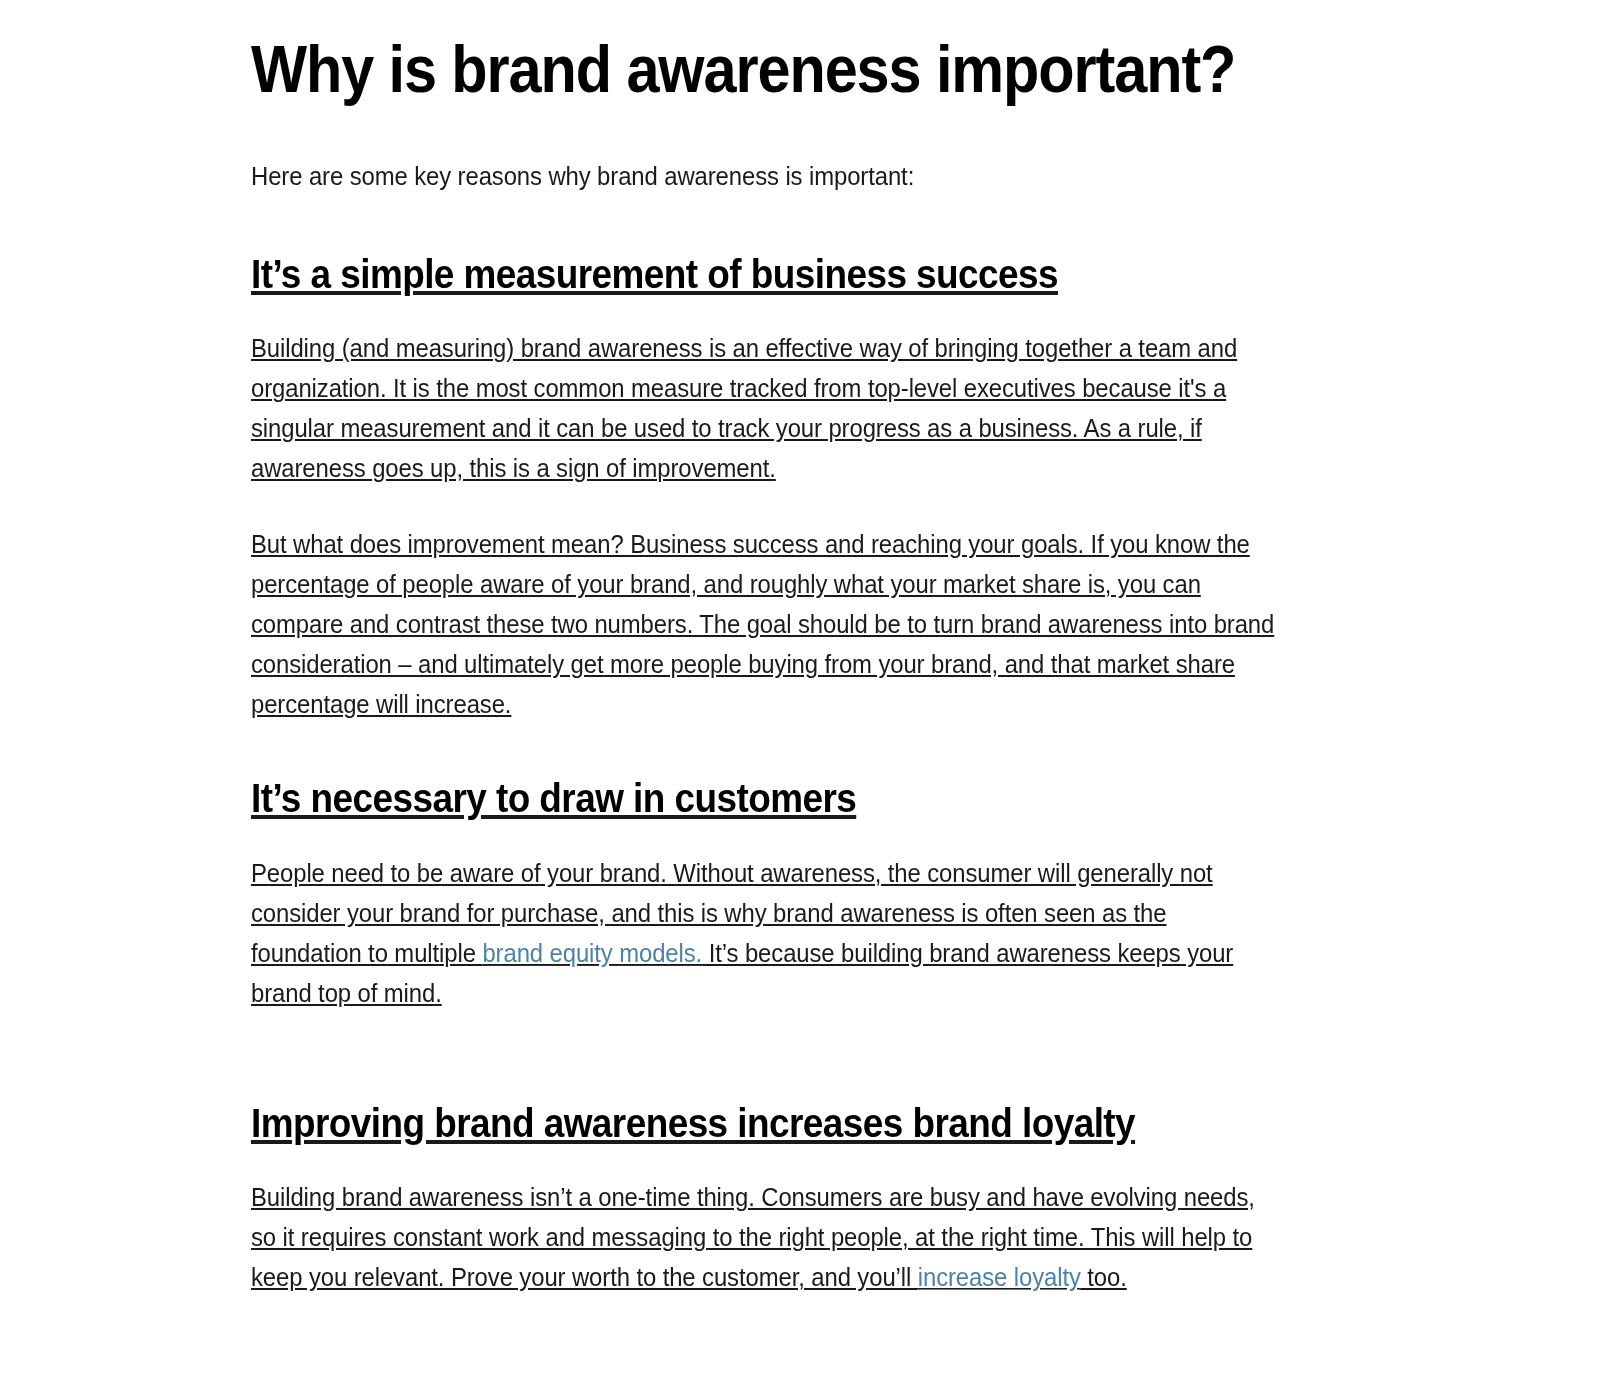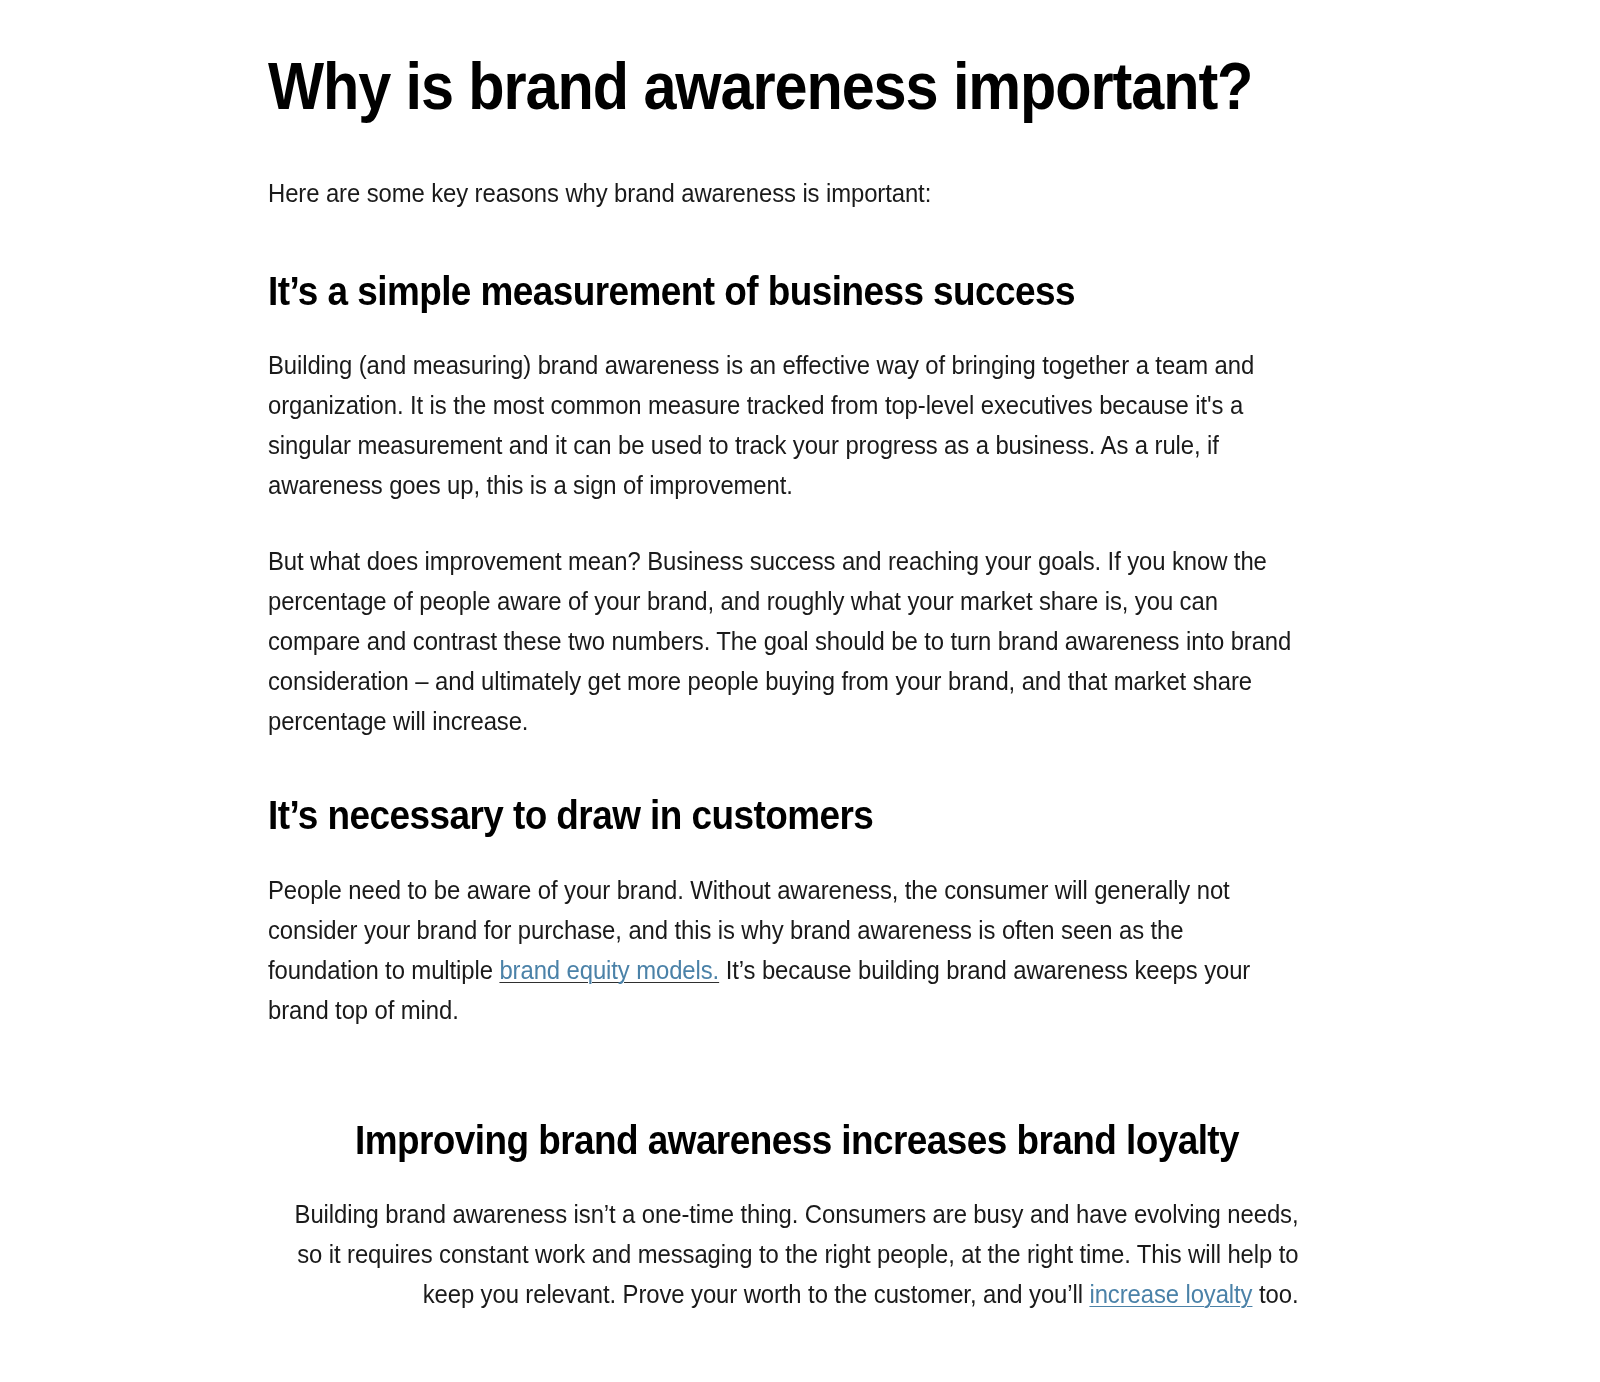--- a/index.html
+++ b/index.html
@@ -12,21 +12,21 @@
     height: 1382px;
     font-family: "Liberation Sans", "DejaVu Sans", sans-serif;
     color: #1a1a1a;
     overflow: hidden;
   }
 
   .page {
     box-sizing: border-box;
     width: 1408px;
     min-height: 1382px;
-    padding: 17px;
+    padding: 0;
     background: #ffffff;
   }
 
   .article {
     box-sizing: border-box;
     margin: 0;
     padding: 34px 270px 0 251px;
     width: 1600px;
   }
 
@@ -53,24 +53,25 @@
     font-weight: 400;
     color: #1a1a1a;
     letter-spacing: -0.1px;
     transform: scaleX(0.955);
     transform-origin: left top;
   }
 
   
   .section {
     margin: 0;
+    text-decoration: underline;
   }
   .section-1 { margin-top: 54px; }
   .section-2 { margin-top: 50px; }
-  .section-3 { margin-top: 86px; text-align: right; }
+  .section-3 { margin-top: 86px; }
 
   .section-heading {
     margin: 0;
     padding: 0;
     font-family: "Liberation Sans Narrow", "Liberation Sans", sans-serif;
     font-size: 41px;
     line-height: 1.18;
     font-weight: 700;
     letter-spacing: -0.6px;
     color: #000000;

